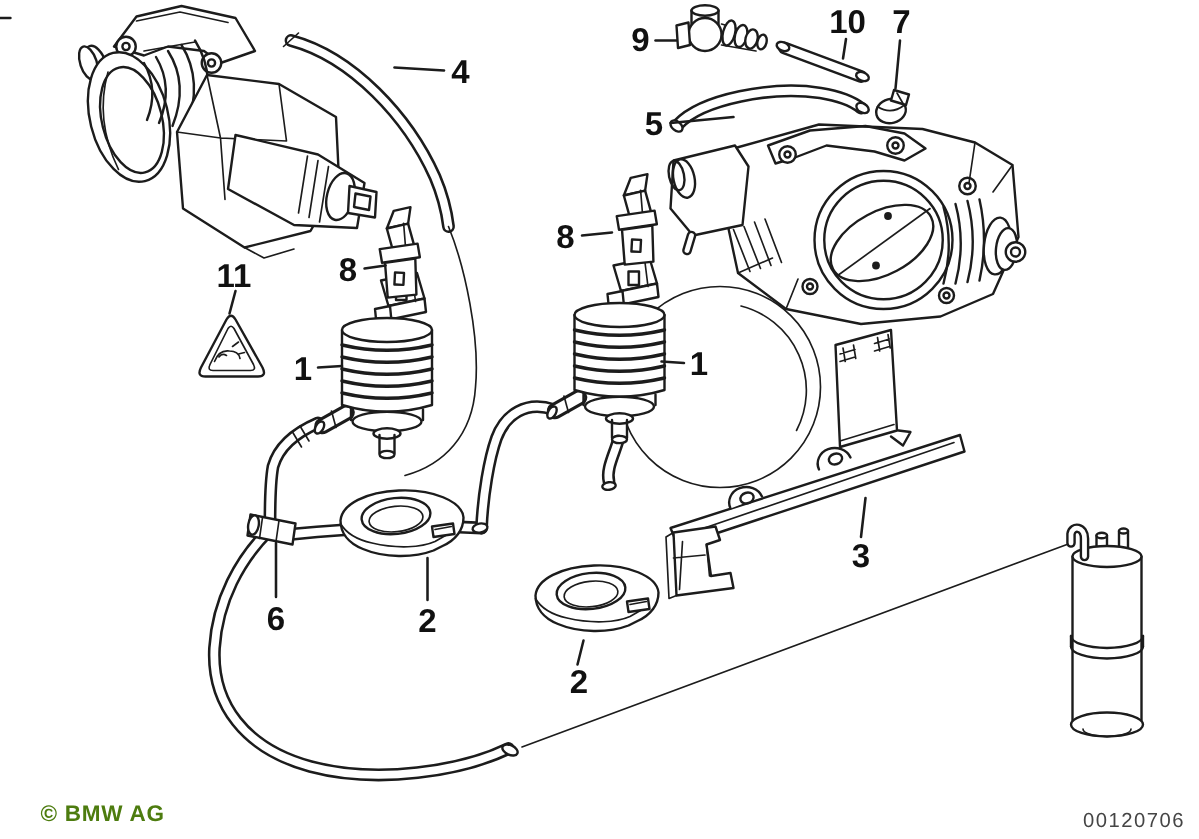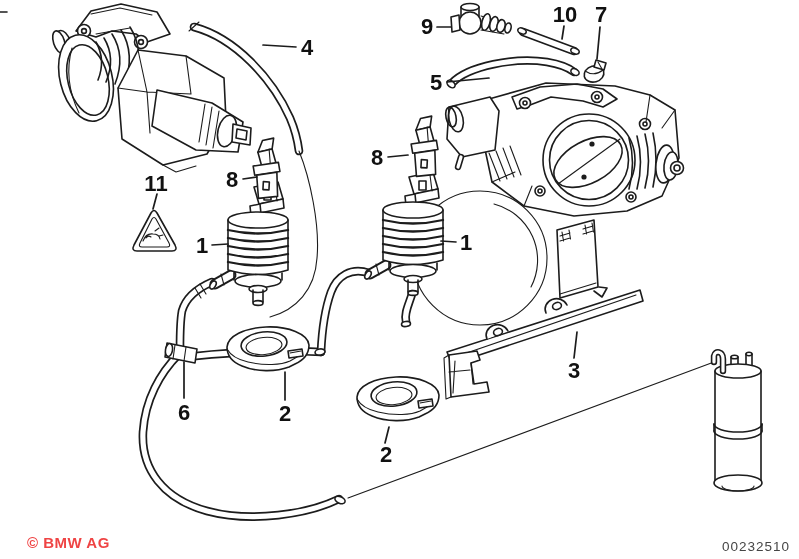--- a/index.html
+++ b/index.html
@@ -13,21 +13,21 @@
   .rib  {fill:none;stroke:#1c1c1c;stroke-width:2.3;stroke-linecap:round;}
   .lead {fill:none;stroke:#1c1c1c;stroke-width:1.7;stroke-linecap:round;}
   .hose-o{fill:none;stroke:#1c1c1c;stroke-width:8.6;stroke-linecap:round;}
   .hose-i{fill:none;stroke:#ffffff;stroke-width:5.2;stroke-linecap:round;}
   .tube-o{fill:none;stroke:#1c1c1c;stroke-width:6.4;stroke-linecap:round;}
   .tube-i{fill:none;stroke:#ffffff;stroke-width:3.2;stroke-linecap:round;}
   .nip-o{fill:none;stroke:#1c1c1c;stroke-width:11;stroke-linecap:round;}
   .nip-i{fill:none;stroke:#ffffff;stroke-width:7;stroke-linecap:round;}
   .callout{font:700 22px "Liberation Sans", sans-serif;fill:#111;}
   .footer-left{position:absolute;left:27px;top:534px;font-size:15px;font-weight:700;
-               letter-spacing:.5px;color:#ef4444;}
+               letter-spacing:.5px;color:#4d7c0f;}
   .footer-right{position:absolute;right:9px;top:539px;font-size:13.5px;font-weight:400;
                 letter-spacing:1px;color:#454545;}
 </style>
 </head>
 <body>
 
 <div class="stage">
 <svg width="799" height="559" viewBox="0 0 799 559">
   <defs>
 
@@ -280,14 +280,14 @@
     <text class="callout" x="202" y="253">1</text>
     <text class="callout" x="466" y="250">1</text>
     <text class="callout" x="184" y="420">6</text>
     <text class="callout" x="285" y="421">2</text>
     <text class="callout" x="386" y="462">2</text>
     <text class="callout" x="574" y="378">3</text>
   </g>
 </svg>
 
 <div class="footer-left">© BMW AG</div>
-<div class="footer-right">00232510</div>
+<div class="footer-right">00120706</div>
 </div>
 
 </body></html>

